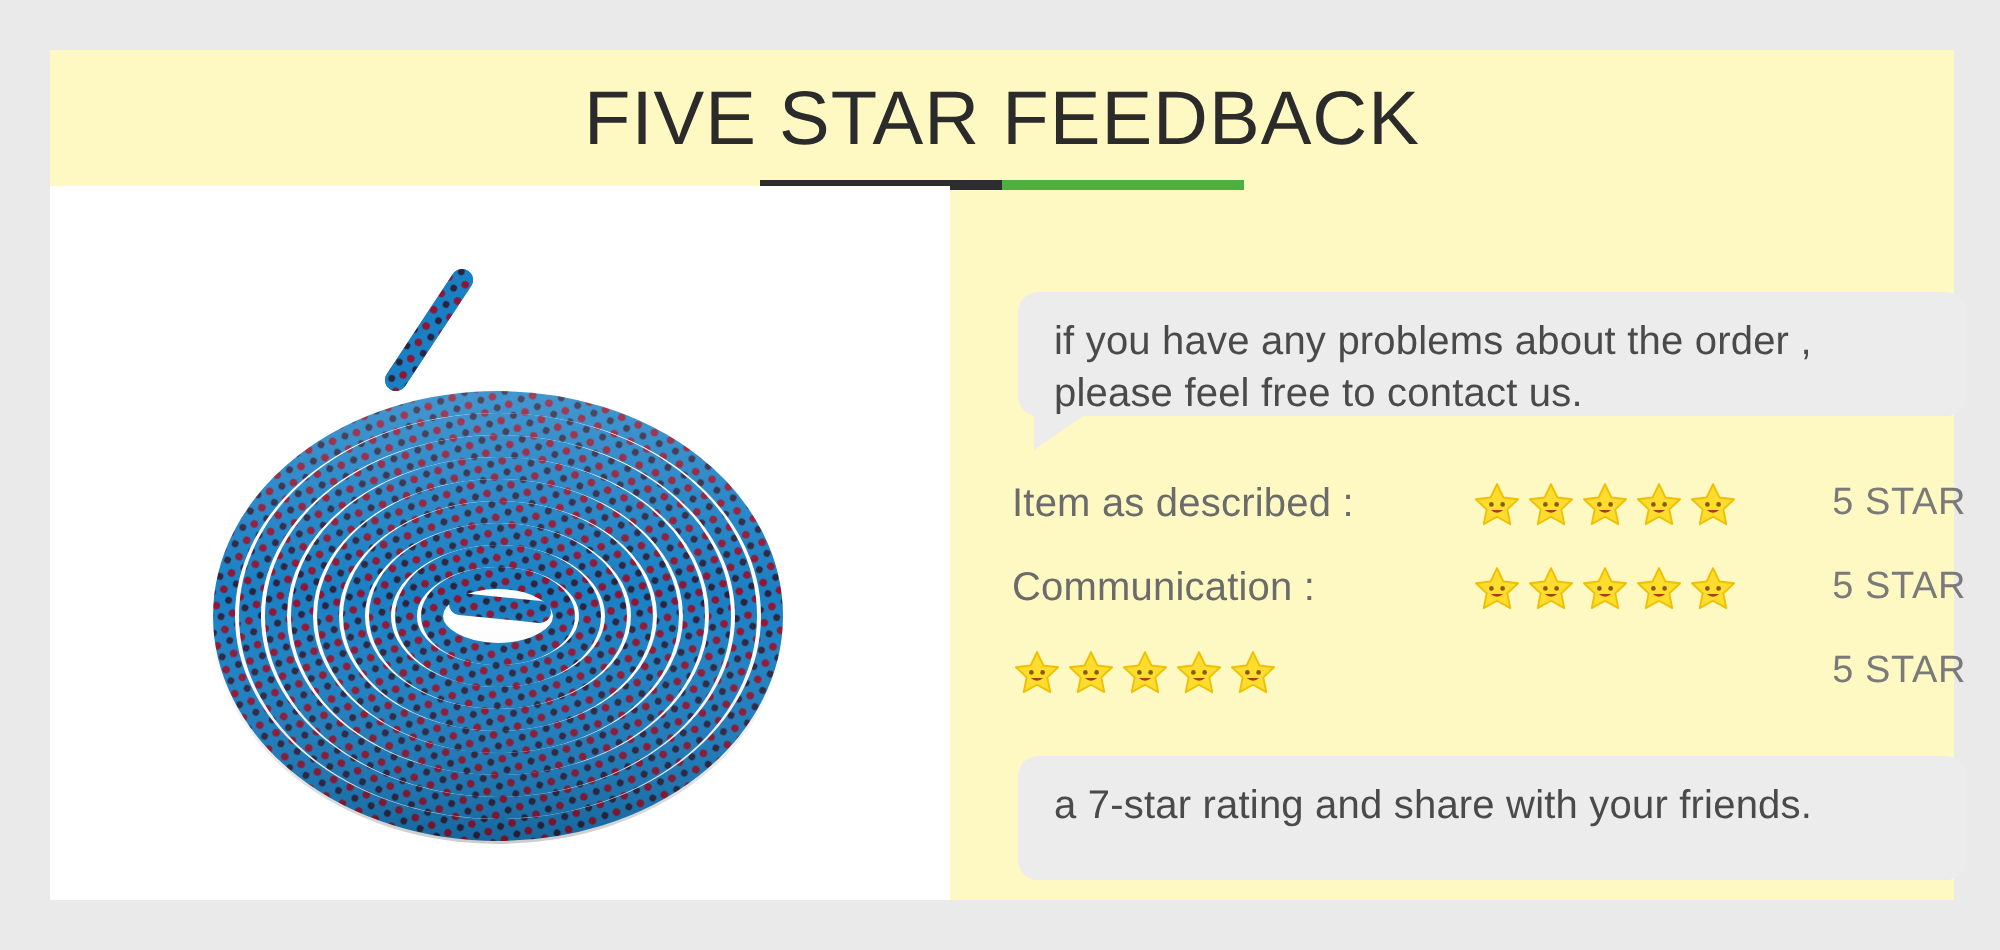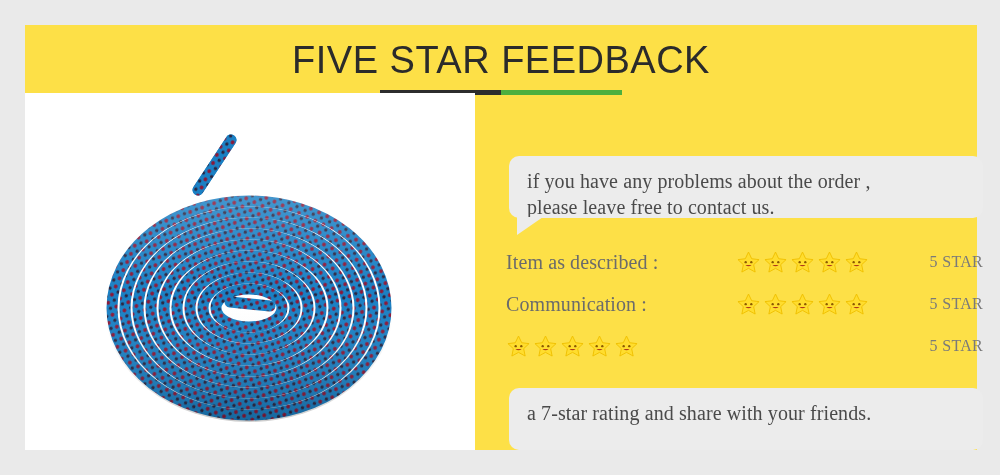--- a/index.html
+++ b/index.html
@@ -16,21 +16,21 @@
     height: 475px;
     background: #eaeaea;
     overflow: hidden;
   }
   .card {
     position: absolute;
     left: 25px;
     top: 25px;
     width: 952px;
     height: 425px;
-    background: #fde047;
+    background: #fef9c3;
   }
 
   
   .title {
     position: absolute;
     left: 0;
     top: 14px;
     width: 952px;
     text-align: center;
     font-size: 38px;
@@ -74,24 +74,23 @@
     top: 0;
     width: 450px;
     height: 357px;
   }
   .lace-svg { display: block; }
 
   
   .right {
     position: absolute;
     left: 459px;
-    top: 85px;
+    top: 75px;
     width: 493px;
     height: 340px;
-    font-family: Liberation Serif, serif;
   }
 
   .bubble {
     position: absolute;
     background: #ececec;
     border-radius: 10px;
     color: #4a4a4a;
     font-size: 20px;
     line-height: 26px;
     box-sizing: border-box;
@@ -153,21 +152,21 @@
   }
   .star {
     width: 25px;
     height: 25px;
     margin-right: 2px;
     display: block;
   }
   .rating-value {
     flex: 1;
     text-align: right;
-    font-size: 16px;
+    font-size: 19px;
     color: #7a7a7a;
     letter-spacing: 0.3px;
     padding-right: 0px;
     white-space: nowrap;
   }
 </style>
 </head>
 <body>
 
 <div class="page">
@@ -217,21 +216,21 @@
 
           <ellipse cx="224" cy="215" rx="144" ry="114" fill="url(#shade)"></ellipse>
         </svg>
       </div>
     </div>
 
     <div class="right">
 
       <div class="bubble bubble-top">
         <p>if you have any problems about the order ,</p>
-        <p>please leave free to contact us.</p>
+        <p>please feel free to contact us.</p>
         <span class="bubble-tail"></span>
       </div>
 
       <div class="ratings">
 
         <div class="rating-row">
           <div class="rating-label">Item as described :</div>
           <div class="stars">
             <svg class="star" viewBox="0 0 32 32">
                 <g>

